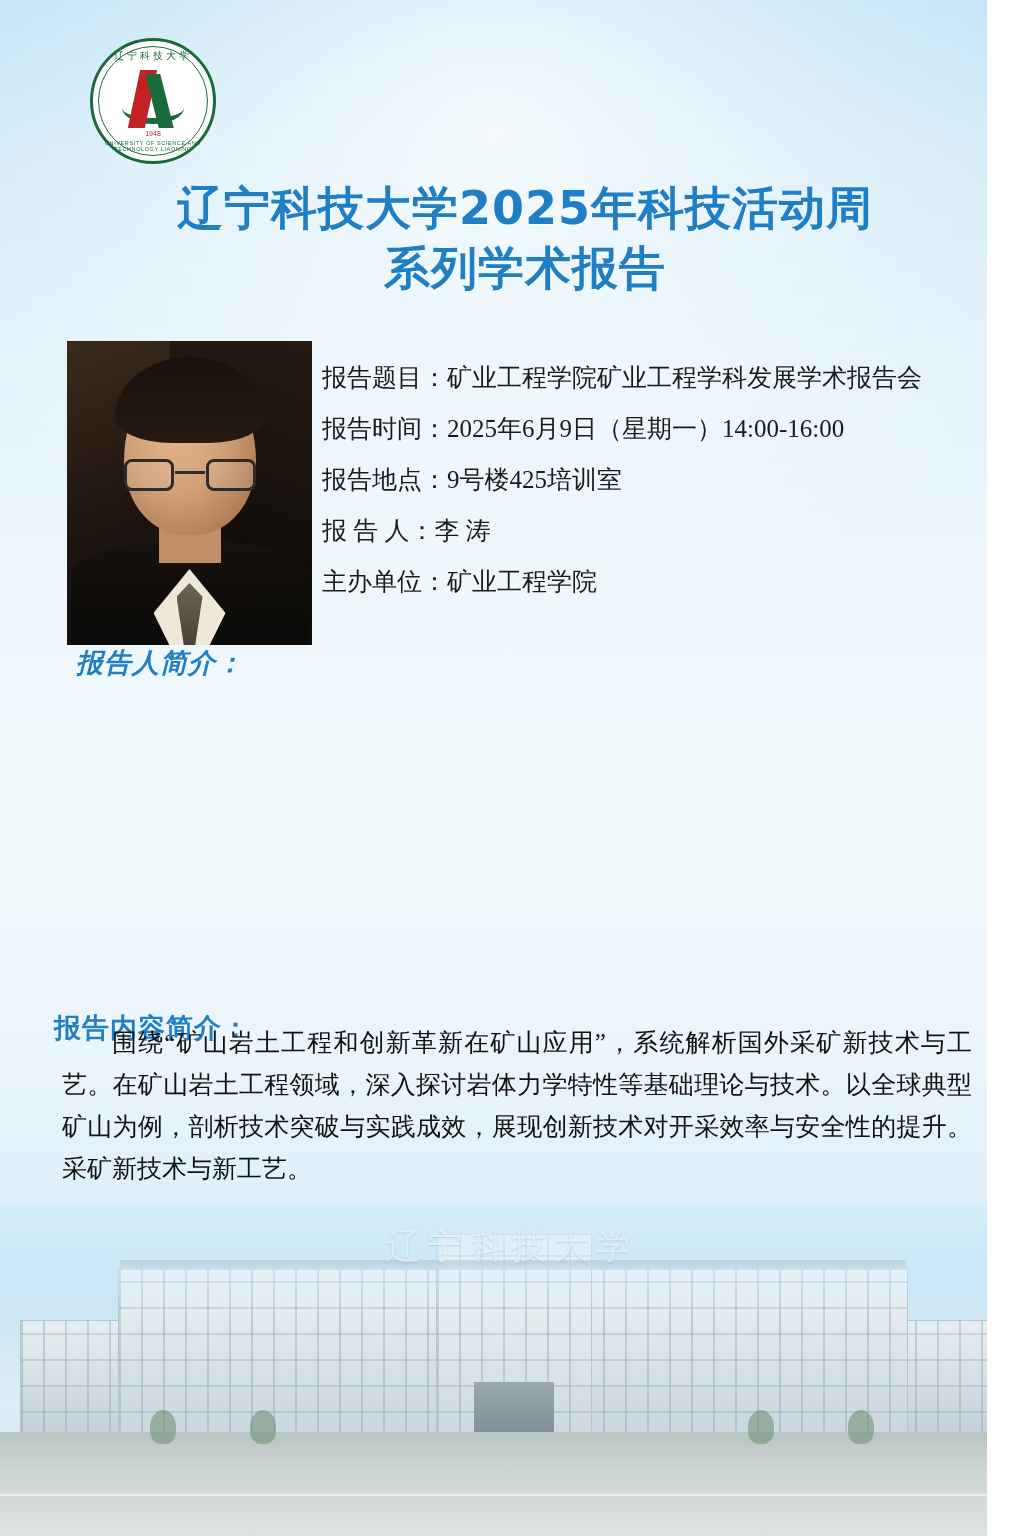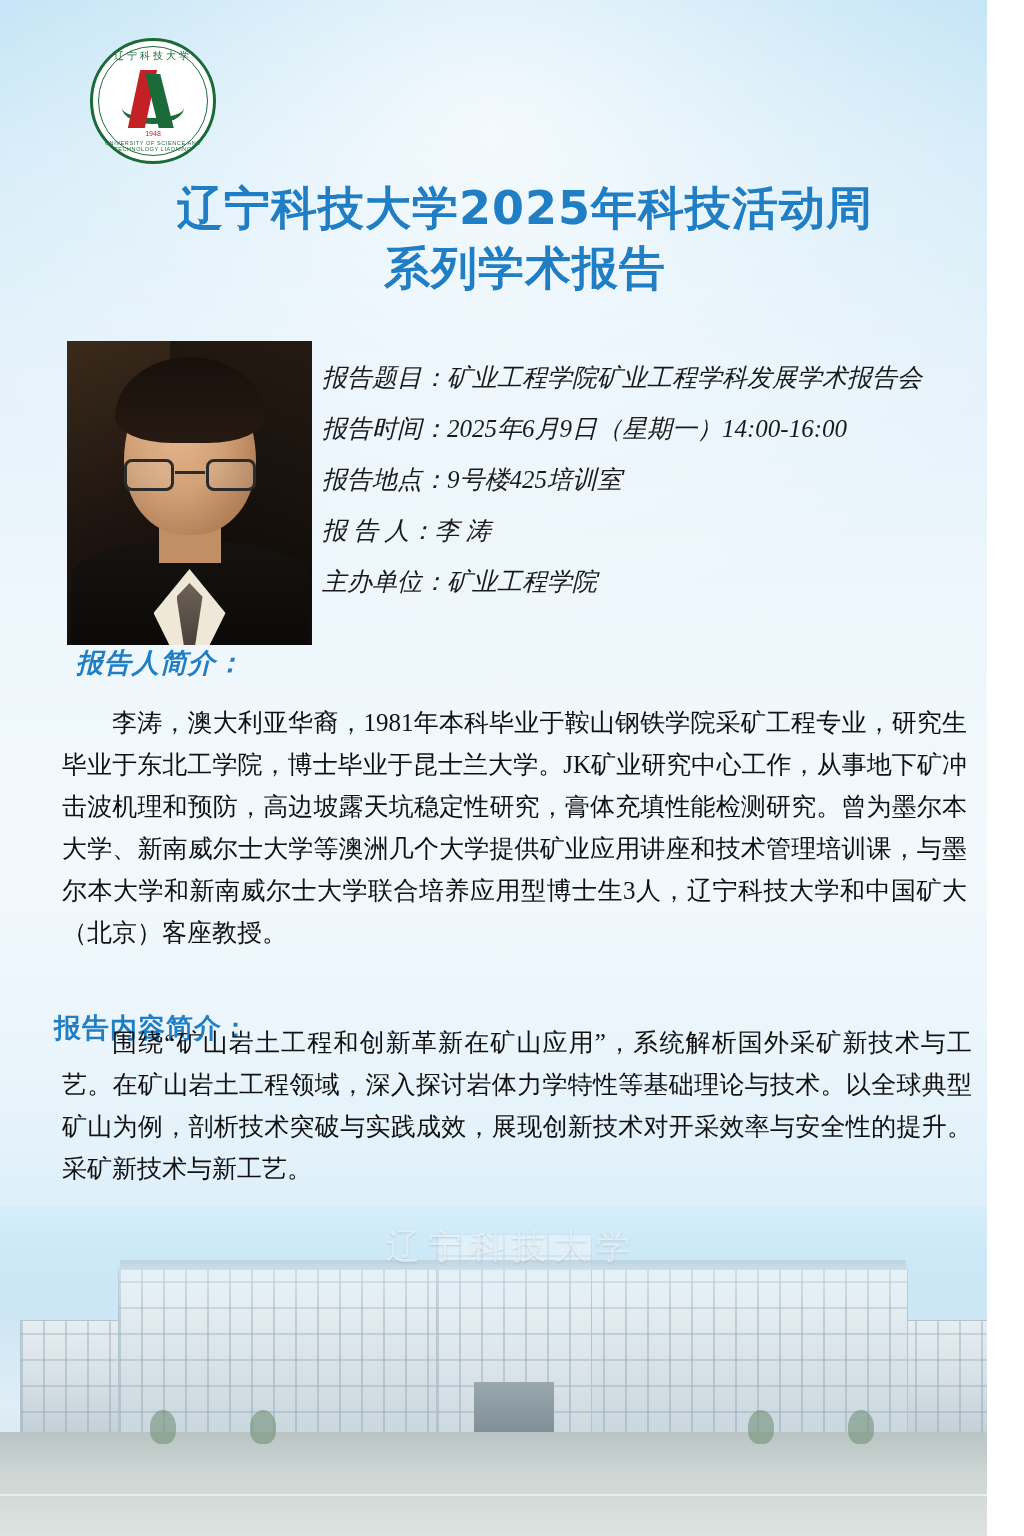--- a/index.html
+++ b/index.html
@@ -260,21 +260,20 @@
     background: linear-gradient(180deg, #6d6257 0%, #4a423a 100%);
     clip-path: polygon(50% 0%, 100% 22%, 72% 100%, 28% 100%, 0% 22%);
   }
 
   
   .info {
     position: absolute;
     left: 322px;
     top: 352px;
     width: 670px;
-    font-style: italic;
   }
   .info .row {
     font-size: 25px;
     line-height: 51px;
     color: #1a1a1a;
     white-space: nowrap;
     font-family: "Liberation Serif", "DejaVu Serif", serif;
   }
   .info .row .lbl { }
   .info .row .val { }
@@ -466,21 +465,20 @@
     </div>
     <div class="row">
       <span class="lbl">报 告 人：</span><span class="val">李 涛</span>
     </div>
     <div class="row">
       <span class="lbl">主办单位：</span><span class="val">矿业工程学院</span>
     </div>
   </div>
 
   <div class="sec-head" id="speaker-head">报告人简介：</div>
-  <div class="para" id="speaker-bio">李涛，澳大利亚华裔，1981年本科毕业于鞍山钢铁学院采矿工程专业，研究生毕业于东北工学院，博士毕业于昆士兰大学。JK矿业研究中心工作，从事地下矿冲击波机理和预防，高边坡露天坑稳定性研究，膏体充填性能检测研究。曾为墨尔本大学、新南威尔士大学等澳洲几个大学提供矿业应用讲座和技术管理培训课，与墨尔本大学和新南威尔士大学联合培养应用型博士生3人，辽宁科技大学和中国矿大（北京）客座教授。</div>
 
   <div class="sec-head" id="content-head">报告内容简介：</div>
   <div class="para" id="talk-abstract">围绕“矿山岩土工程和创新革新在矿山应用”，系统解析国外采矿新技术与工艺。在矿山岩土工程领域，深入探讨岩体力学特性等基础理论与技术。以全球典型矿山为例，剖析技术突破与实践成效，展现创新技术对开采效率与安全性的提升。采矿新技术与新工艺。</div>
 
   <div class="photo">
     <div class="sky"></div>
     <div class="bldg wing-l">
         <div class="windows"></div>
       </div>
     <div class="bldg wing-r">

